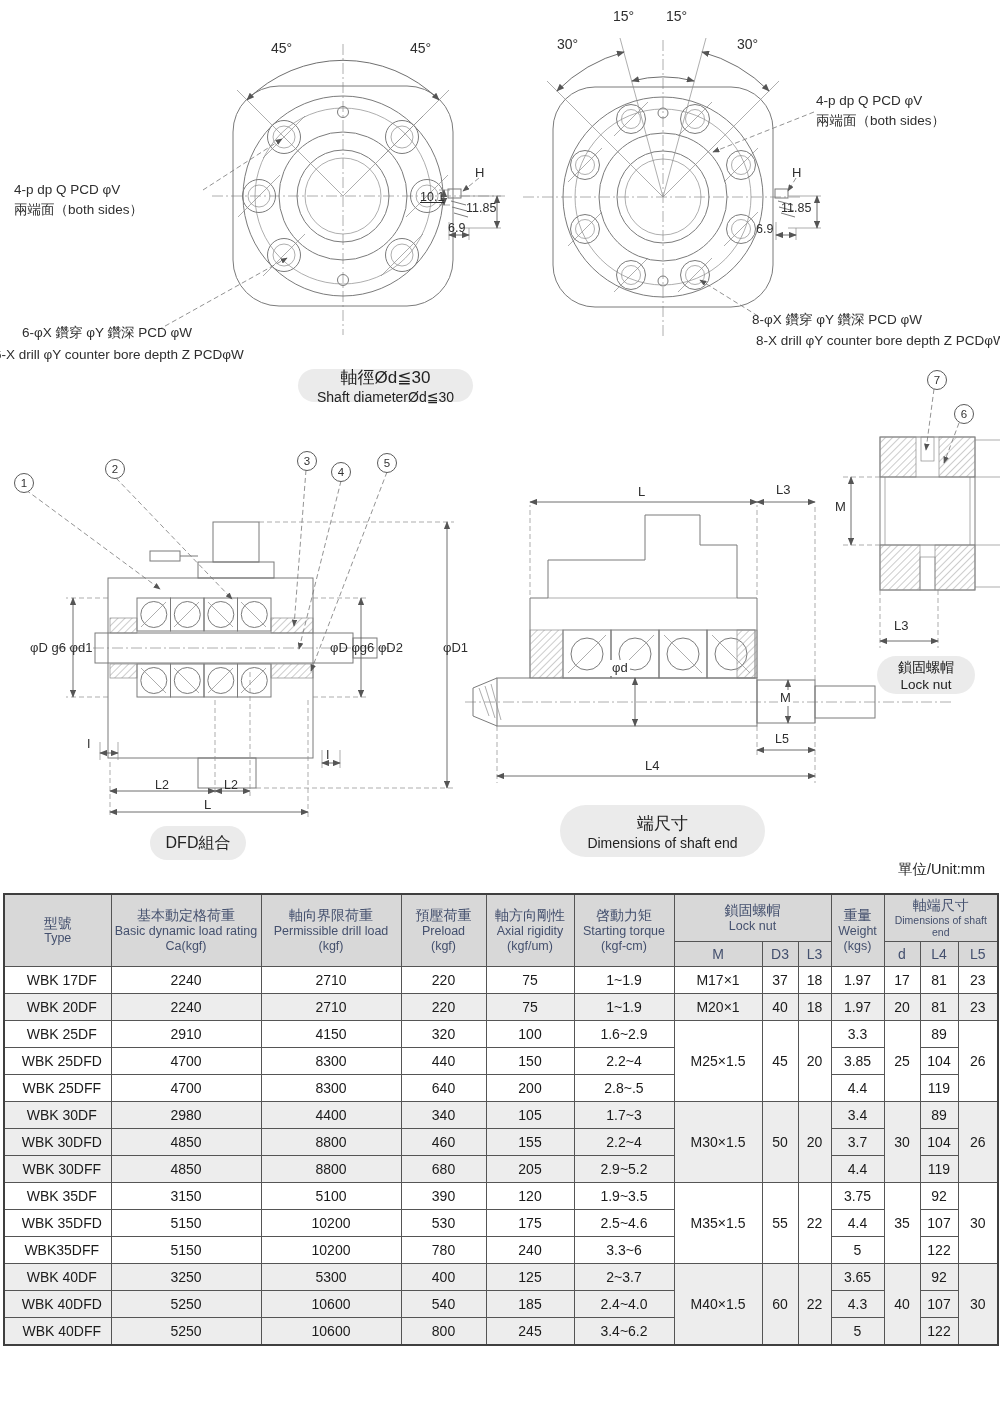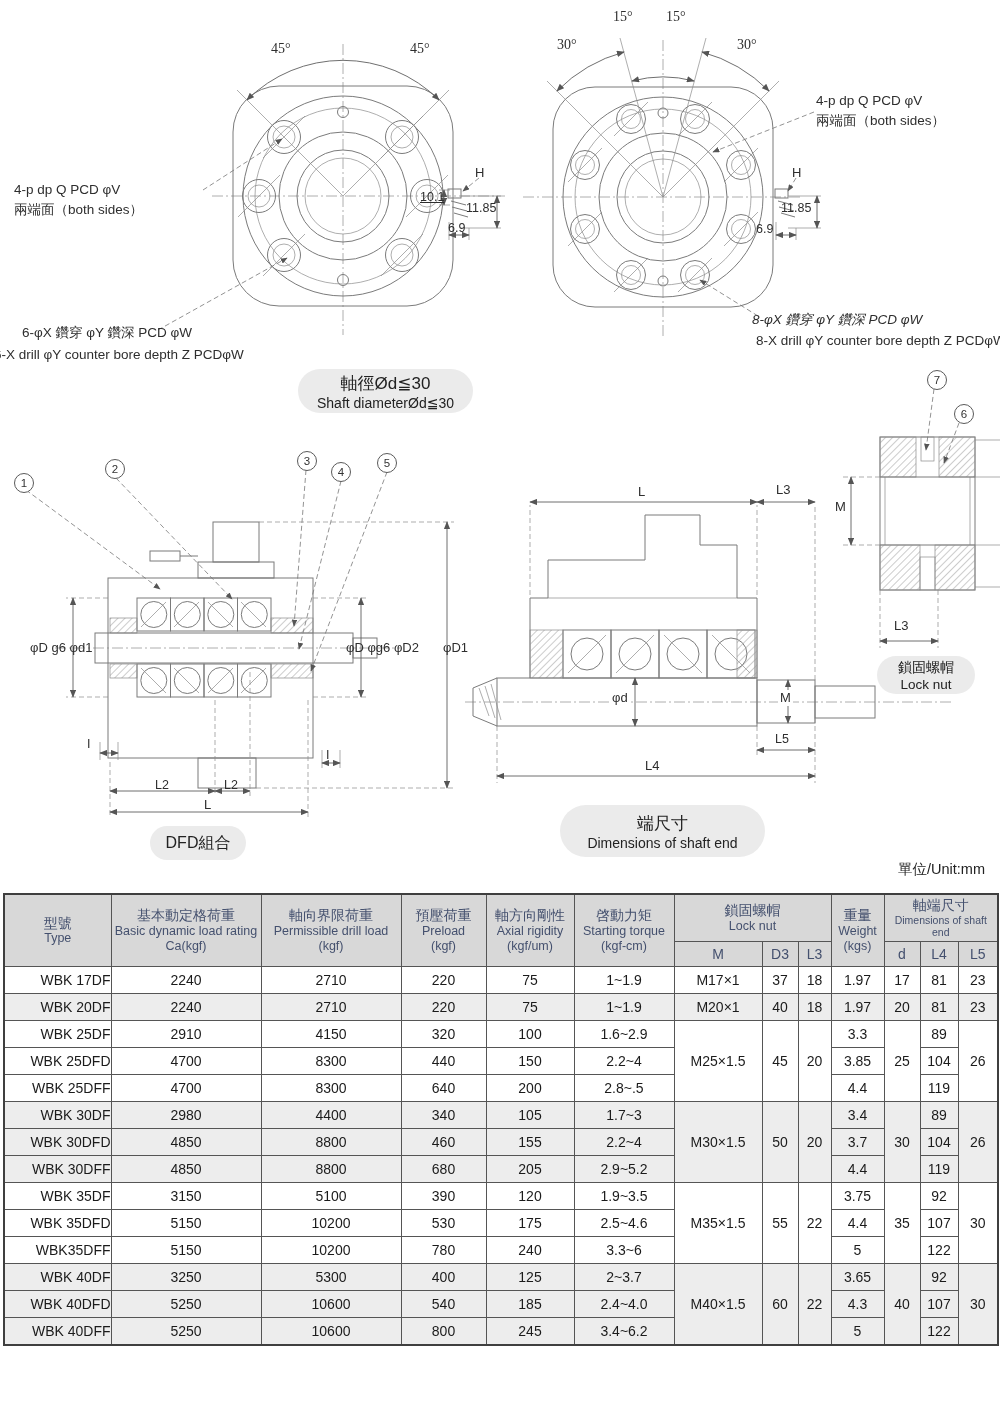--- a/index.html
+++ b/index.html
@@ -1,20 +1,20 @@
 <!DOCTYPE html>
 <html><head>
 <meta charset="utf-8">
 <style>
   html,body { margin:0; padding:0; background:#fff; }
   .page { position:relative; width:1000px; height:1417px; background:#ffffff;
           font-family:"Liberation Sans", sans-serif; color:#2b2b2b; overflow:hidden; }
   .abs { position:absolute; }
   .lbl { position:absolute; font-size:13px; white-space:nowrap; color:#2e2e2e; line-height:1.25; }
-  .fs125 { font-size:12.5px; } .fs135 { font-size:13.5px; } .fs14 { font-size:14px;font-family:Liberation Serif, serif; }
+  .fs125 { font-size:12.5px; } .fs135 { font-size:13.5px; } .fs14 { font-size:14px; }
   .wbg { background:#fff; padding:0 2px; }
   .callout { position:absolute; width:18px; height:18px; border:1.4px solid #5a5a5a; border-radius:50%;
              display:flex; align-items:center; justify-content:center; font-size:11.5px; color:#333; background:#fff; z-index:3; }
   .pill { position:absolute; background:#ebebeb; border-radius:28px; display:flex; flex-direction:column;
           align-items:center; justify-content:center; color:#222; z-index:2; }
   .pill .p1 { font-size:17px; } .pill .p2 { font-size:14px; }
   .pill.small .p1 { font-size:14px; } .pill.small .p2 { font-size:13.5px; }
   .unit-note { position:absolute; left:770px; top:860px; width:215px; text-align:right; font-size:14.5px; color:#222; }
 
   svg .s   { fill:none; stroke:#7b7b7b; stroke-width:1; }
@@ -28,21 +28,21 @@
   .spec-table { position:absolute; left:3px; top:893px; width:994px; border-collapse:collapse;
                 table-layout:fixed; border:2px solid #3f3f3f; }
   .spec-table th, .spec-table td { border:1px solid #555; text-align:center; padding:0; }
   .spec-table thead th { background:#d8d8d8; color:#44506e; font-weight:normal; padding:2px 0; }
   .spec-table tr.hm th { height:40px; vertical-align:middle; }
   .spec-table tr.hs th { height:20px; font-size:14px; }
   .h-zh { font-size:14px; line-height:1.2; } .h-en { font-size:12.5px; line-height:1.2; }
   .h-en.tiny { font-size:10.5px; }
   .spec-table tbody td { font-size:14px; height:26px; color:#1b1b1b; background:#fff; }
   .spec-table tbody tr.shade td { background:#ededed; }
-  .spec-table td.type-col { text-align:right; padding-left:8px; }
+  .spec-table td.type-col { text-align:center; padding-left:8px; }
 
   .notes { position:absolute; left:6px; top:1334px; font-size:15px; line-height:21px; color:#1e1e1e; }
 </style>
 </head>
 <body>
 
 <div class="page">
 
   <svg class="abs" style="left:0;top:0;" width="1000" height="885" viewBox="0 0 1000 885">
     <defs>
@@ -314,51 +314,51 @@
 
   <div class="lbl fs14" style="left:613px;top:8px;">15°</div>
   <div class="lbl fs14" style="left:666px;top:8px;">15°</div>
   <div class="lbl fs14" style="left:557px;top:36px;">30°</div>
   <div class="lbl fs14" style="left:737px;top:36px;">30°</div>
   <div class="lbl fs135" style="left:816px;top:93px;">4-p dp Q PCD φV</div>
   <div class="lbl fs135" style="left:816px;top:113px;">兩端面（both sides）</div>
   <div class="lbl" style="left:792px;top:165px;">H</div>
   <div class="lbl fs125" style="left:781px;top:201px;">11.85</div>
   <div class="lbl fs125" style="left:756px;top:222px;">6.9</div>
-  <div class="lbl fs135" style="left:752px;top:312px;font-style:italic;">8-φX 鑽穿 φY 鑽深 PCD φW</div>
+  <div class="lbl fs135" style="left:752px;top:312px;">8-φX 鑽穿 φY 鑽深 PCD φW</div>
   <div class="lbl fs135" style="left:756px;top:333px;">8-X drill φY counter bore depth Z PCDφW</div>
 
-  <div class="pill" style="left:298px;top:369px;width:175px;height:44px;">
+  <div class="pill" style="left:298px;top:369px;width:175px;height:33px;">
     <div class="p1">軸徑Ød≦30</div>
     <div class="p2">Shaft diameterØd≦30</div>
   </div>
 
   <div class="callout" style="left:14px;top:473px;">1</div>
   <div class="callout" style="left:105px;top:459px;">2</div>
   <div class="callout" style="left:297px;top:451px;">3</div>
   <div class="callout" style="left:331px;top:462px;">4</div>
   <div class="callout" style="left:377px;top:453px;">5</div>
   <div class="callout" style="left:927px;top:370px;">7</div>
   <div class="callout" style="left:954px;top:404px;">6</div>
 
   <div class="lbl" style="left:30px;top:640px;">φD g6 φd1</div>
-  <div class="lbl" style="left:346px;top:640px;">φD φg6 φD2</div>
+  <div class="lbl" style="left:330px;top:640px;">φD φg6 φD2</div>
   <div class="lbl" style="left:443px;top:640px;">φD1</div>
   <div class="lbl fs125" style="left:87px;top:737px;">I</div>
   <div class="lbl fs125" style="left:326px;top:748px;">I</div>
   <div class="lbl fs125" style="left:155px;top:778px;">L2</div>
   <div class="lbl fs125" style="left:224px;top:778px;">L2</div>
   <div class="lbl" style="left:204px;top:797px;">L</div>
   <div class="pill" style="left:150px;top:826px;width:96px;height:34px;">
     <div class="p2" style="font-size:16px;">DFD組合</div>
   </div>
 
   <div class="lbl" style="left:638px;top:484px;">L</div>
   <div class="lbl" style="left:776px;top:482px;">L3</div>
-  <div class="lbl wbg" style="left:610px;top:690px;">φd</div>
+  <div class="lbl wbg" style="left:610px;top:660px;">φd</div>
   <div class="lbl wbg" style="left:778px;top:690px;">M</div>
   <div class="lbl fs125 wbg" style="left:773px;top:732px;">L5</div>
   <div class="lbl wbg" style="left:643px;top:758px;">L4</div>
   <div class="pill" style="left:560px;top:805px;width:205px;height:52px;">
     <div class="p1">端尺寸</div>
     <div class="p2">Dimensions of shaft end</div>
   </div>
 
   <div class="lbl" style="left:835px;top:499px;">M</div>
   <div class="lbl" style="left:894px;top:618px;">L3</div>

